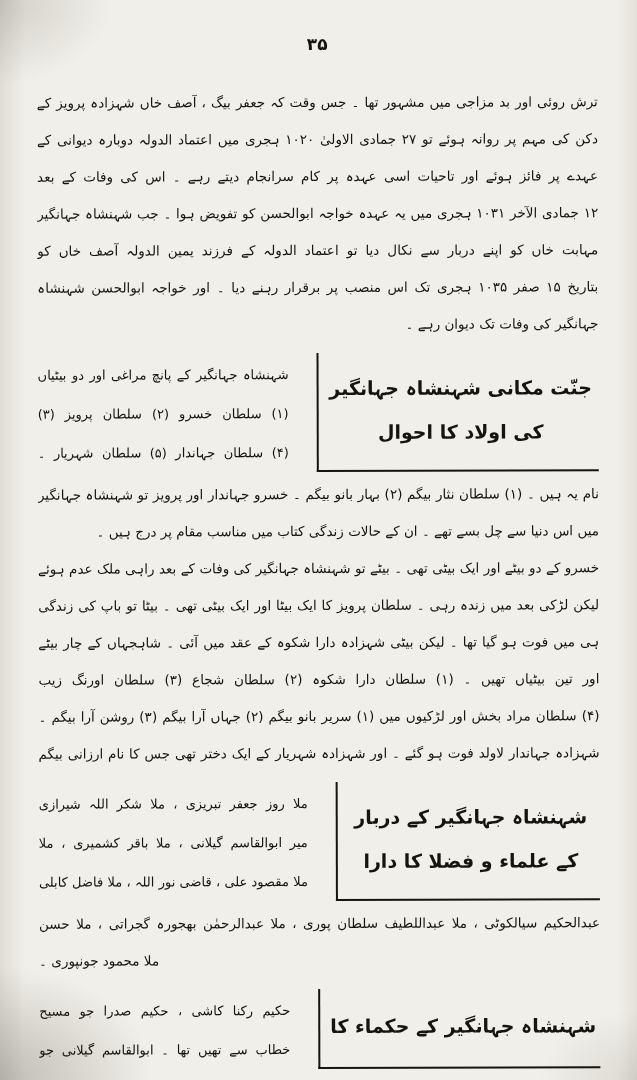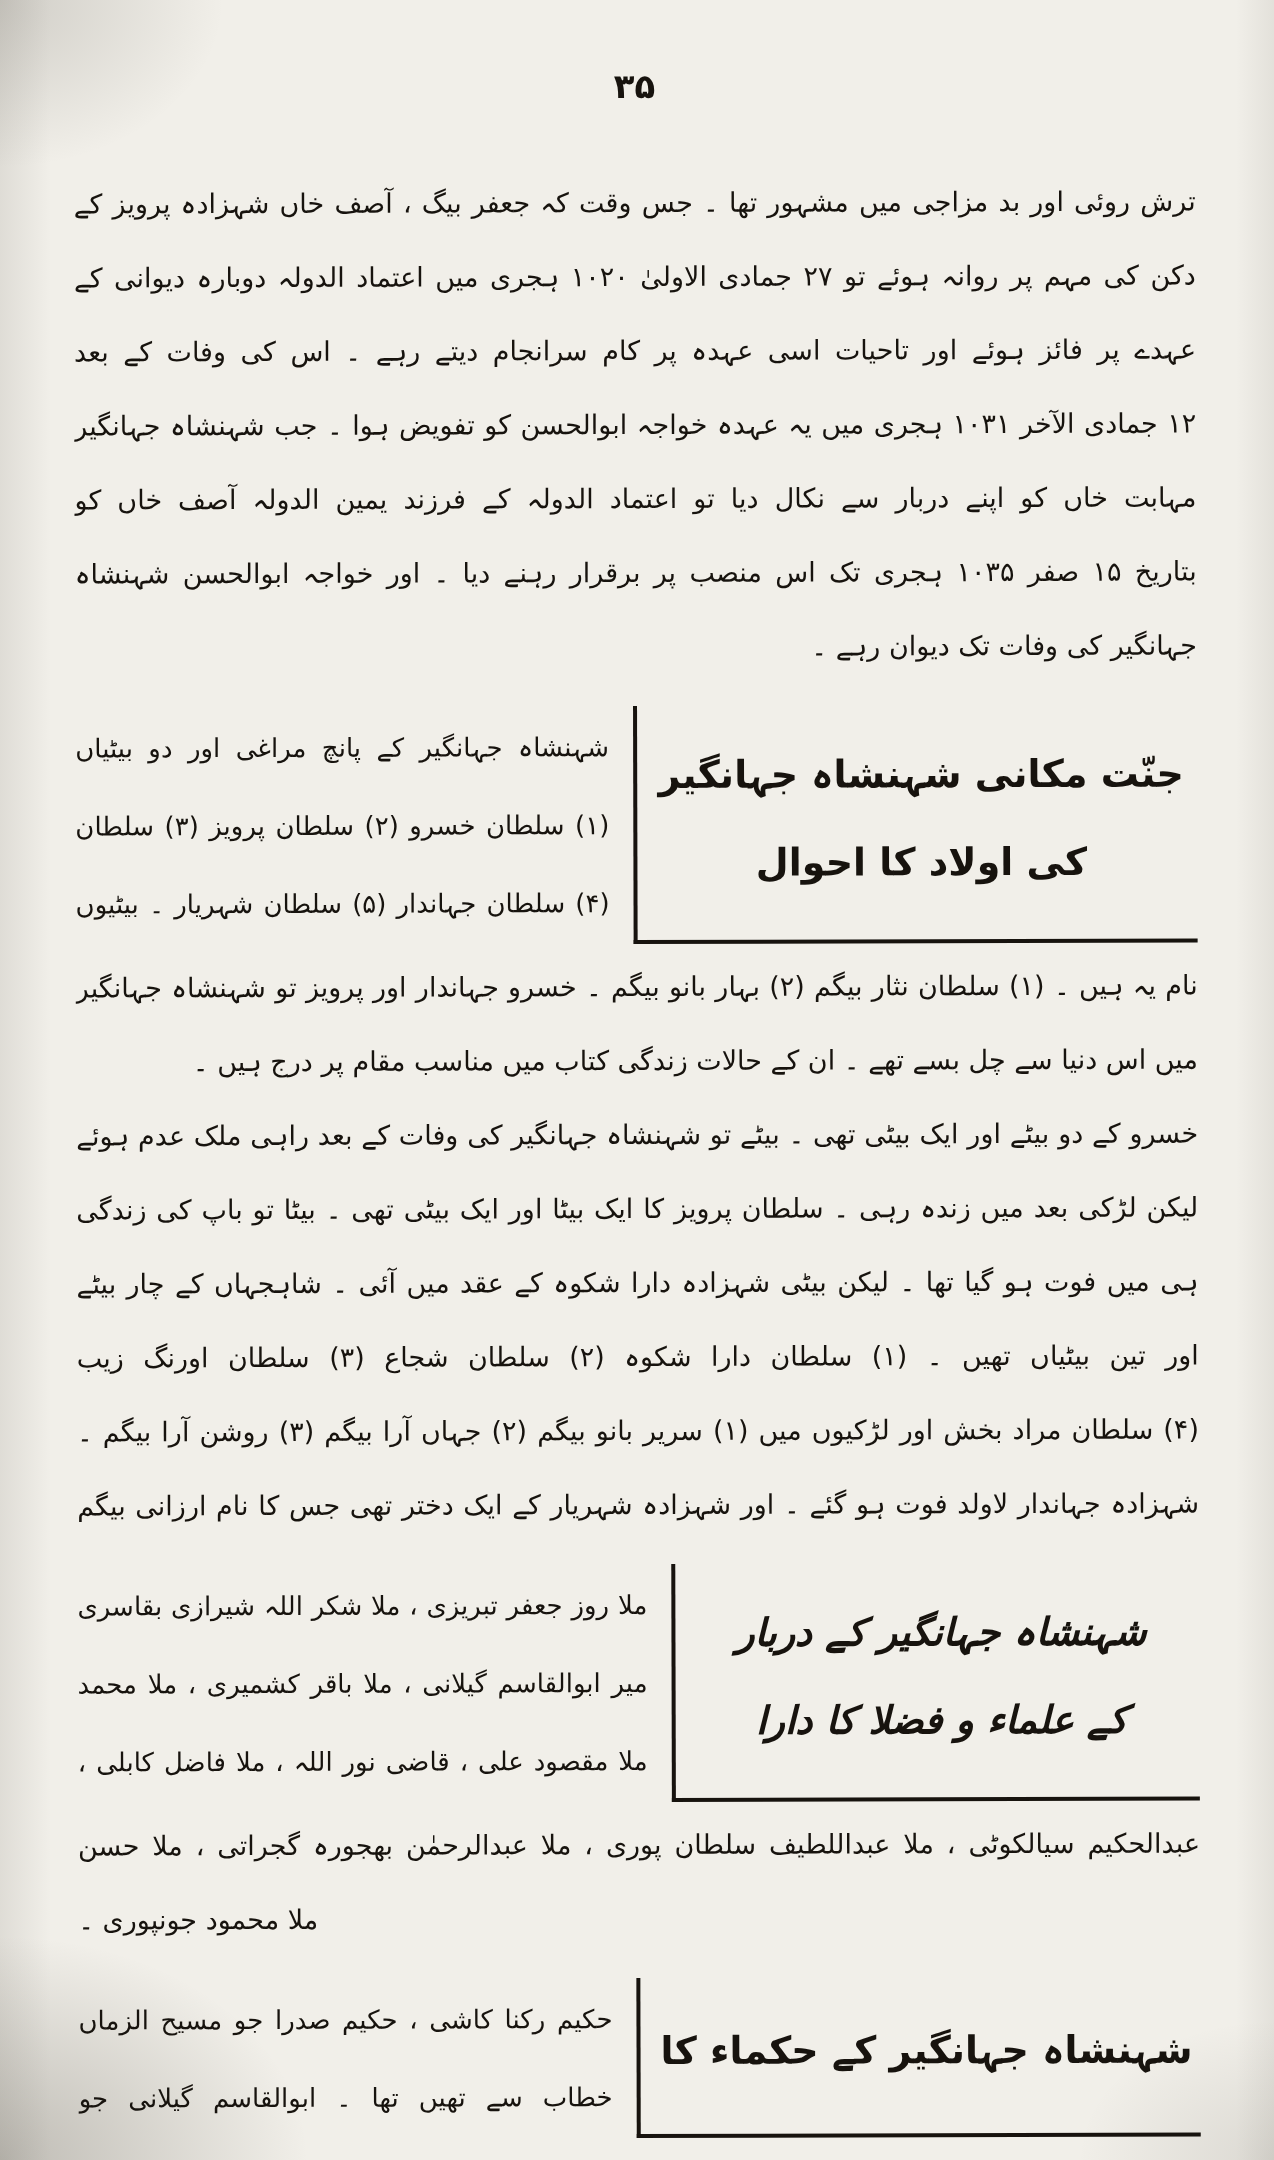--- a/index.html
+++ b/index.html
@@ -48,23 +48,24 @@
     display:flex;
     align-items:stretch;
     gap:12px;
   }
   .heading-box{
     flex:none;
     border-left:2.5px solid var(--ink);
     border-bottom:2.5px solid var(--ink);
     display:flex;flex-direction:column;justify-content:center;
     padding:2px 4px 6px 8px;
+    margin-left:16px;
   }
   .hb1{ width:268px; }
-  .hb2{ width:250px;font-style:italic; }
+  .hb2{ width:250px; }
   .hb3{ width:268px; }
   .hline{
     font-weight:bold;
     font-size:19px;
     line-height:44px;height:44px;
     text-align:center;
     white-space:nowrap;overflow:hidden;
   }
   .hb3 .hline{ line-height:50px;height:50px; }
   .wrap-col{ flex:1 1 auto; min-width:0; padding-top:2px; }

